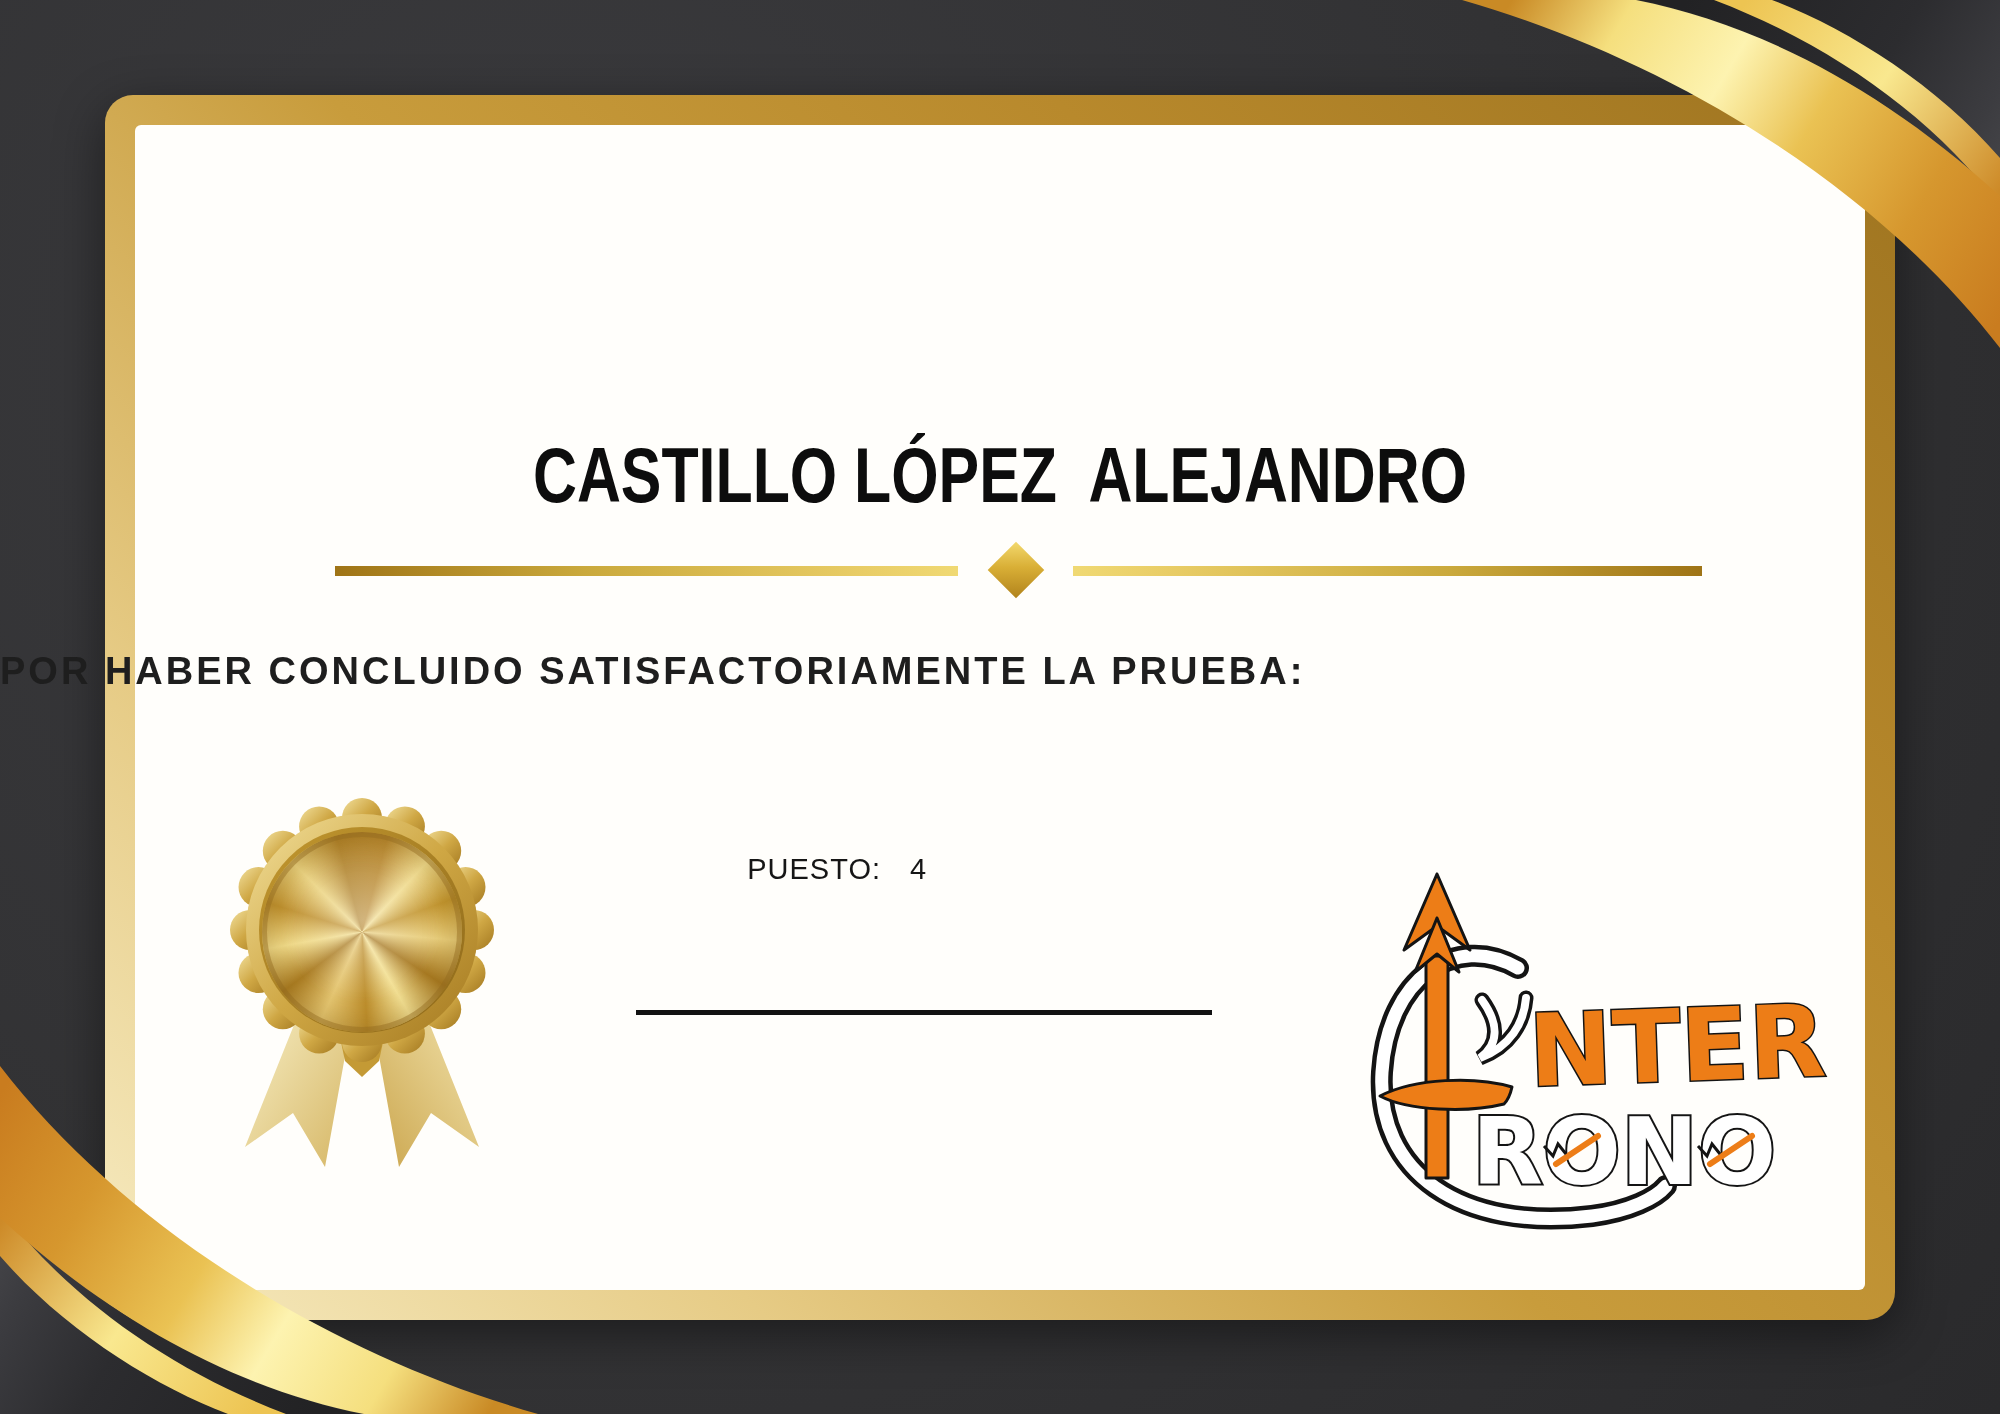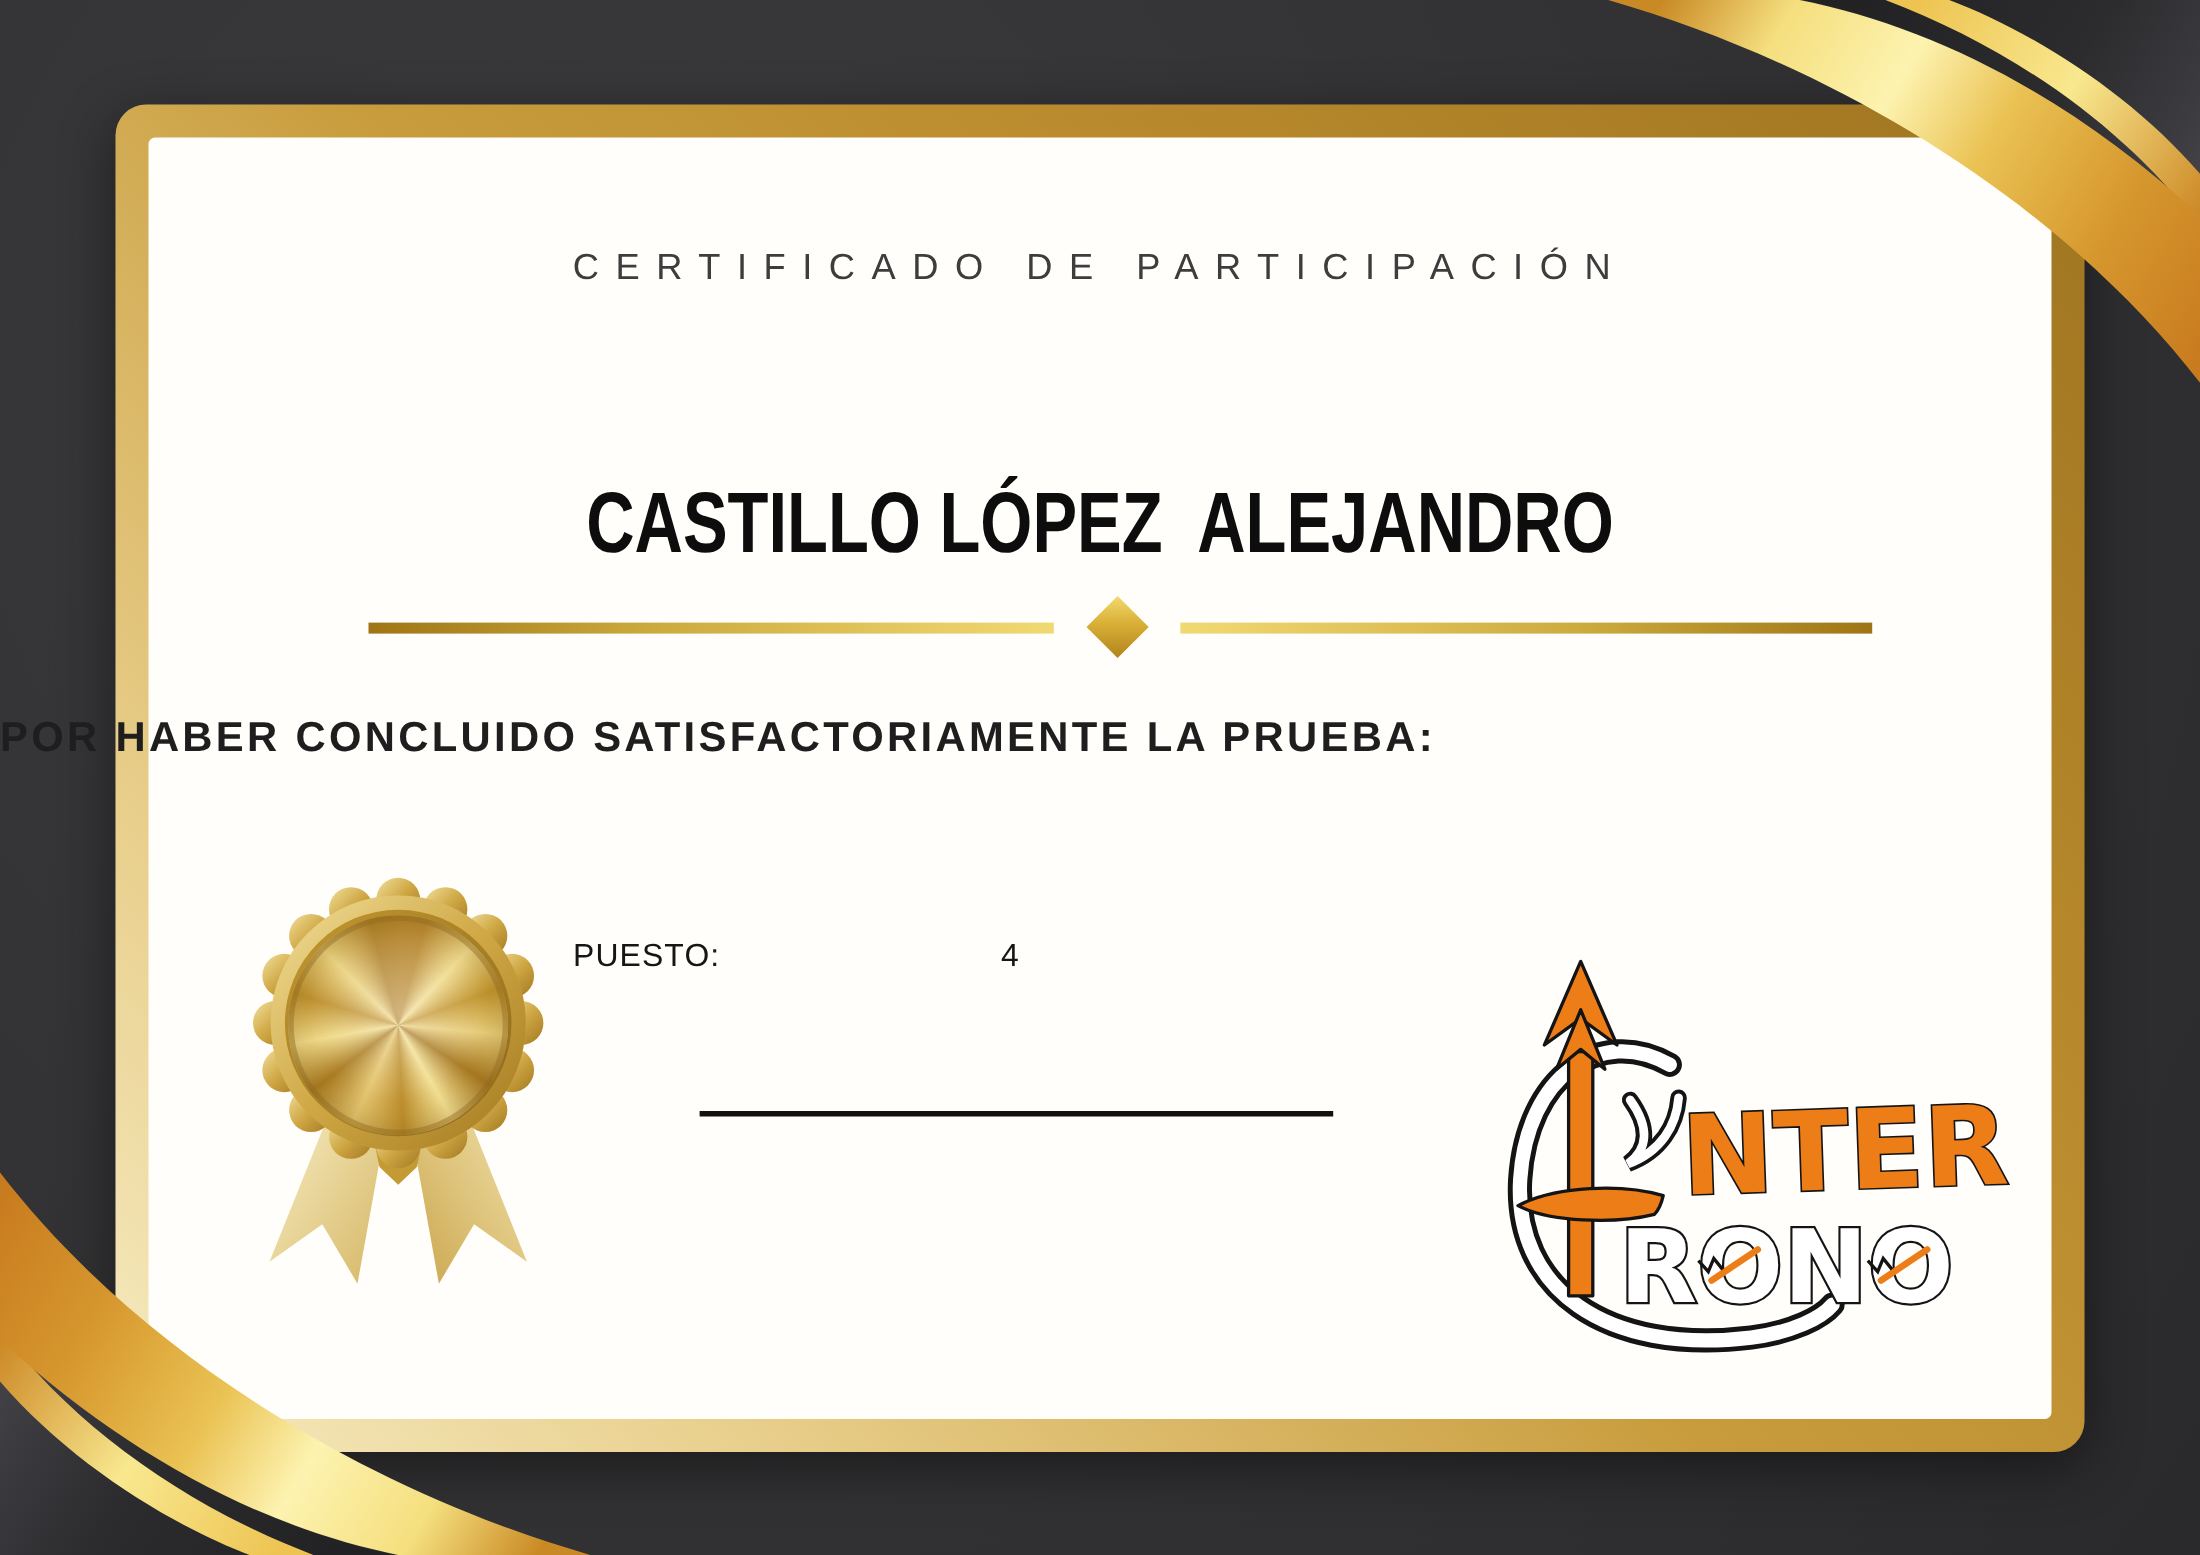--- a/index.html
+++ b/index.html
@@ -25,21 +25,21 @@
   .bar{position:absolute;height:10px;top:566px;}
   .bar-left{left:335px;width:623px;background:linear-gradient(90deg,#9f7416,#caa93c 40%,#e9cd66 85%,#f0d973);}
   .bar-right{left:1073px;width:629px;background:linear-gradient(270deg,#9f7416,#caa93c 40%,#e9cd66 85%,#f0d973);}
   .diamond{position:absolute;left:996px;top:550px;width:40px;height:40px;transform:rotate(45deg);
         background:linear-gradient(135deg,#f3d96e 0%,#d9af36 45%,#b1831c 100%);}
 
   
   .stats{position:absolute;left:520px;top:843px;color:#161616;}
   .stats table{border-collapse:collapse;}
   .stats td{height:50px;font-size:29px;letter-spacing:1px;vertical-align:middle;}
-  .stats td.lbl{width:360px;}
+  .stats td.lbl{width:360px;text-align:right;}
   .stats td.val{padding-left:28px;text-align:left;}
   .sig-line{position:absolute;left:636px;top:1010px;width:576px;height:5px;background:#121212;}
 
   
   .medal{position:absolute;left:225px;top:795px;width:280px;height:390px;}
   .medal-disc{position:absolute;left:262px;top:832px;width:200px;height:200px;border-radius:50%;
     background:
       radial-gradient(circle at 50% 44%, rgba(255,255,255,.38), rgba(255,255,255,0) 55%),
       conic-gradient(from 15deg,
         #b98930 0deg,#f1dc8e 28deg,#c3962f 55deg,#e8cd7a 80deg,#a87a22 108deg,
@@ -56,21 +56,20 @@
 <body>
 
 <div class="stage">
 
   <div class="frame">
     <div class="paper"></div>
   </div>
 
   <div class="content">
 
-    <div class="title">CERTIFICADO DE PARTICIPACIÓN</div>
 
     <div class="name">CASTILLO LÓPEZ  ALEJANDRO</div>
 
     <div>
       <div class="bar bar-left"></div>
       <div class="diamond"></div>
       <div class="bar bar-right"></div>
     </div>
 
     <div class="subtitle">POR HABER CONCLUIDO SATISFACTORIAMENTE LA PRUEBA:</div>

